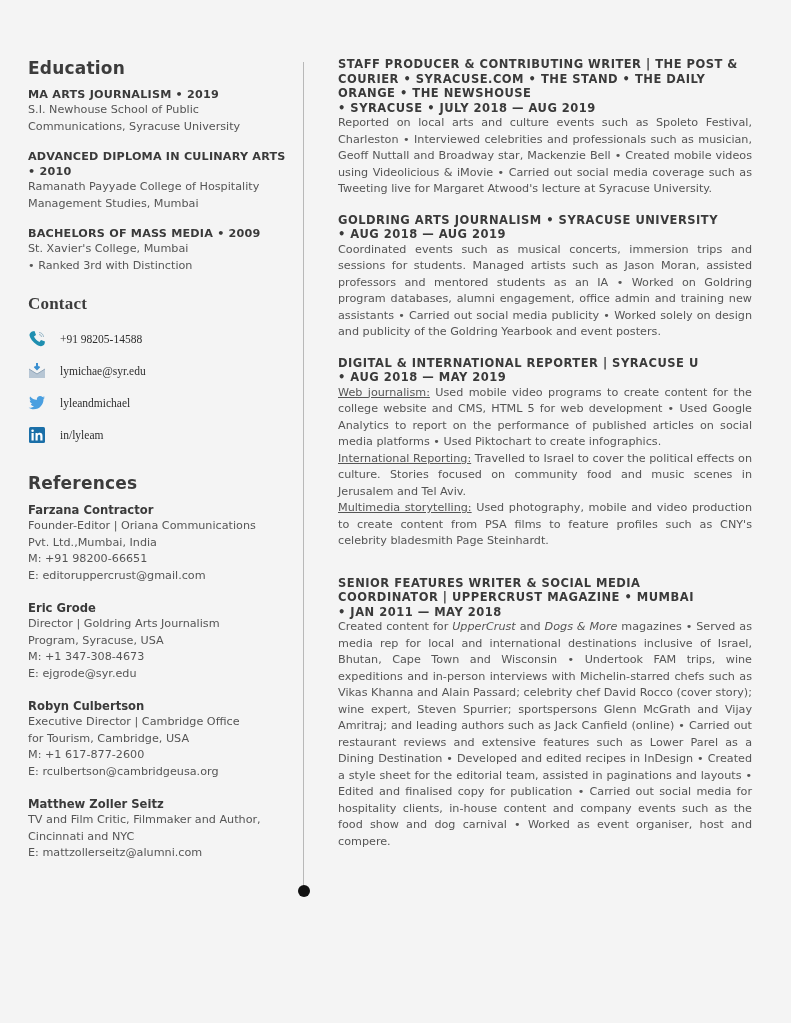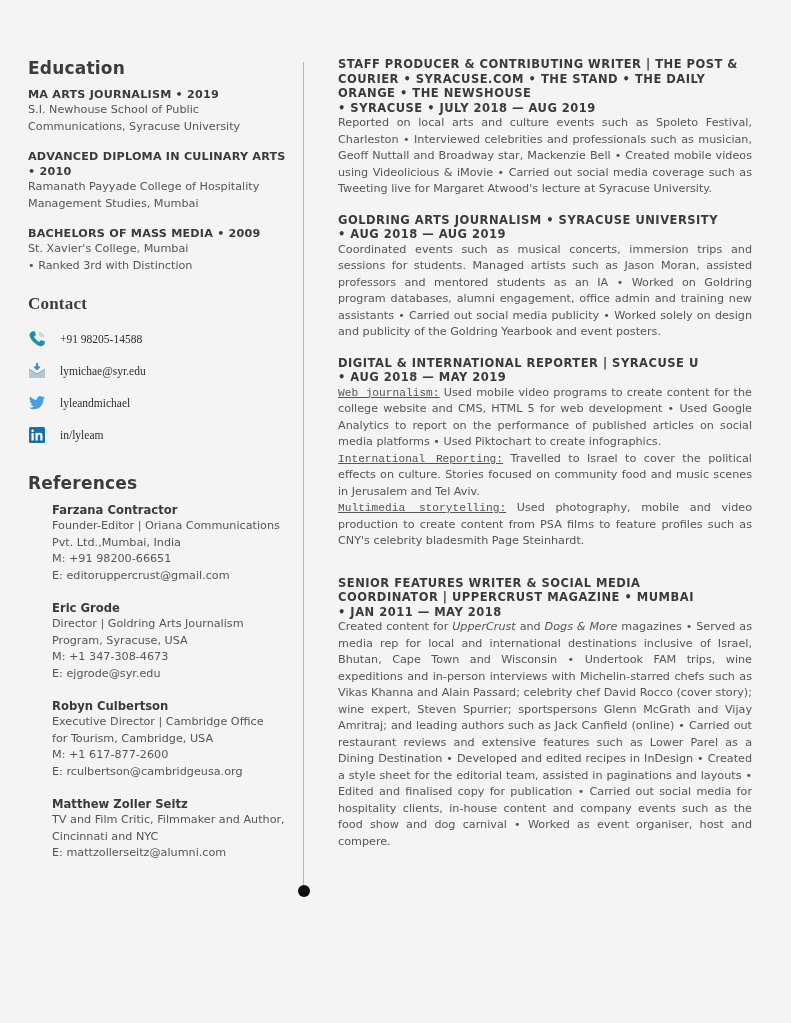--- a/index.html
+++ b/index.html
@@ -40,33 +40,33 @@
   .contact-section { margin-top: 20px; font-family: Liberation Serif, serif; }
   .contact-row {
     display: flex; align-items: center; height: 32px;
   }
   .contact-icon {
     width: 18px; height: 18px; margin-right: 14px; display: flex;
     align-items: center; justify-content: center;
   }
   .contact-text { font-size: 11.5px; color: #2e2e2e; }
   .refs-section { margin-top: 22px; }
-  .ref-item { margin-bottom: 16px; margin-left: 24px; }
+  .ref-item { margin-bottom: 16px; }
   .ref-name {
     font-size: 11.6px; font-weight: bold; color: #3a3a3a; line-height: 16px;
   }
   .job { margin-bottom: 15px; }
   .job-title {
     font-size: 11.5px; font-weight: bold; color: #3a3a3a; line-height: 14.5px;
     letter-spacing: 0.5px; text-transform: uppercase;
   }
   .job-body {
     font-size: 11.2px; line-height: 16.5px; color: #555; text-align: justify;
   }
-  .u { text-decoration: underline; font-family: Liberation Mono, monospace; }
+  .u { text-decoration: underline; }
   .i { font-style: italic; }
 </style>
 </head>
 <body>
 
 <div class="left">
   <section>
     <h2 class="section">Education</h2>
     <div class="edu-item">
       <div class="edu-title">MA ARTS JOURNALISM • 2019</div>

